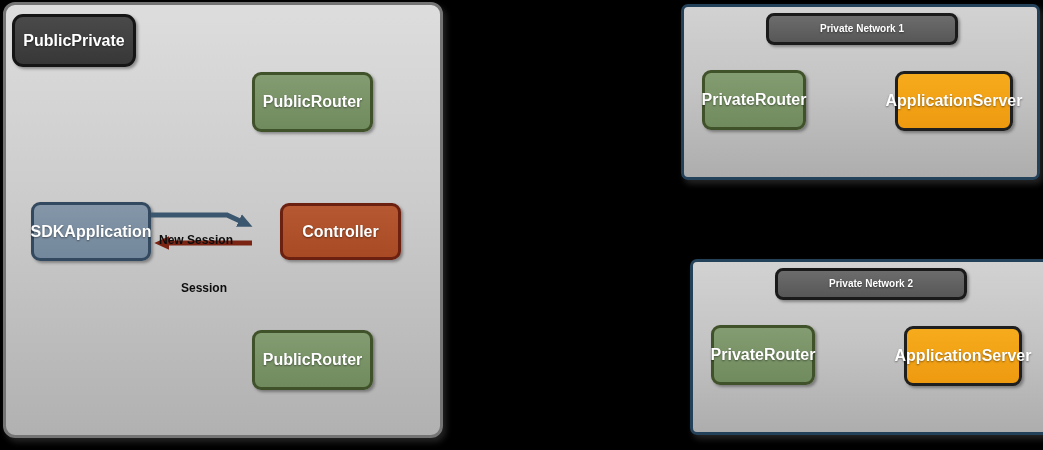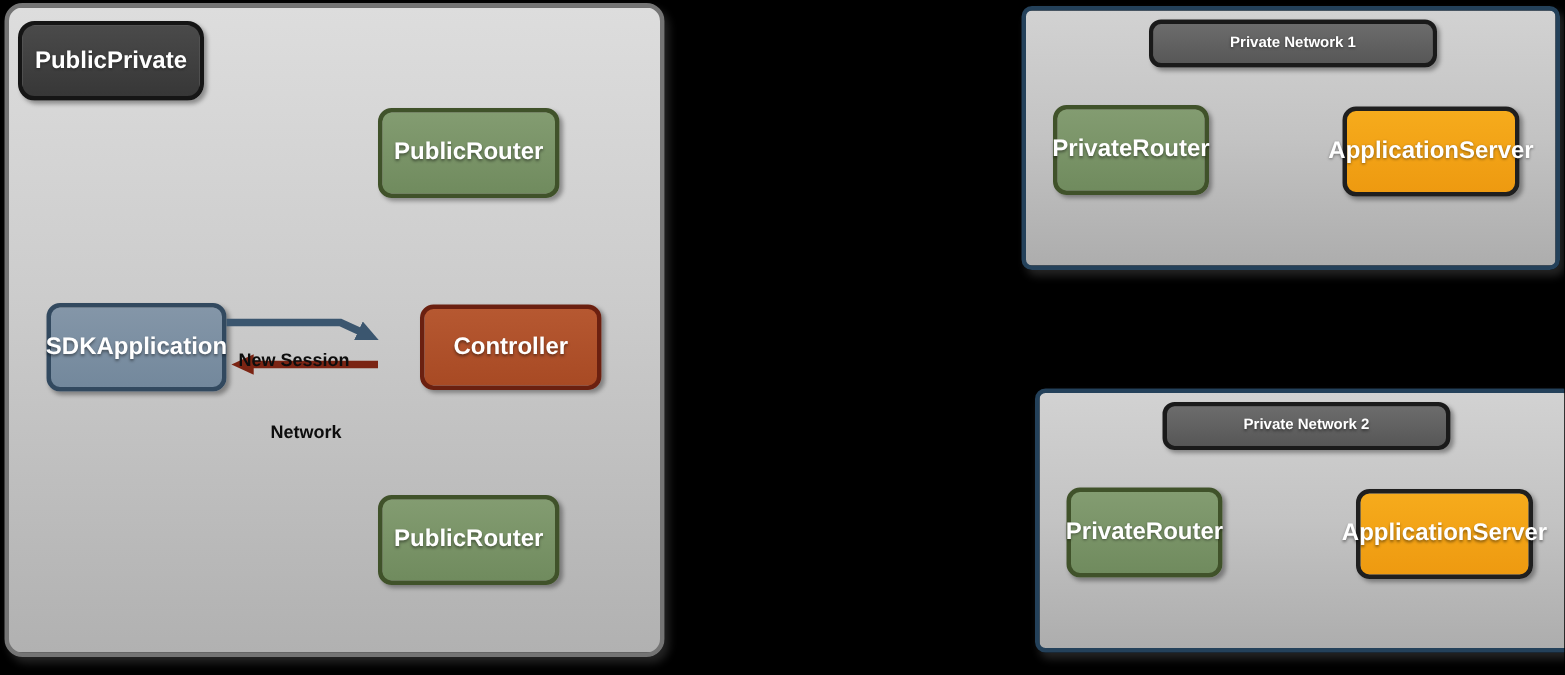--- a/index.html
+++ b/index.html
@@ -125,21 +125,21 @@
         </marker>
         <marker id="headRed" markerUnits="userSpaceOnUse" markerWidth="16" markerHeight="14" viewBox="0 0 14 12" refX="1" refY="6" orient="auto">
           <path d="M0,0 L13,6 L0,12 Z" fill="#7b2413"></path>
         </marker>
       </defs>
       <path d="M145,210 L221,210 L234,216" fill="none" stroke-width="5" marker-end="url(#headBlue)" stroke="#3b566f"></path>
       <path d="M246,238 L162,238" fill="none" stroke-width="5" marker-end="url(#headRed)" stroke="#7b2413"></path>
     </svg>
 
     <div class="arrow-label l-new-session">New Session</div>
-    <div class="arrow-label l-session">Network</div>
+    <div class="arrow-label l-session">Session</div>
   </div>
 
   <div class="zone zone-net pn1">
     <div class="node netlabel n-net-title">Private Network 1</div>
 
     <div class="node green n-private-router">
       <span>Private</span>
       <span>Router</span>
     </div>
 

